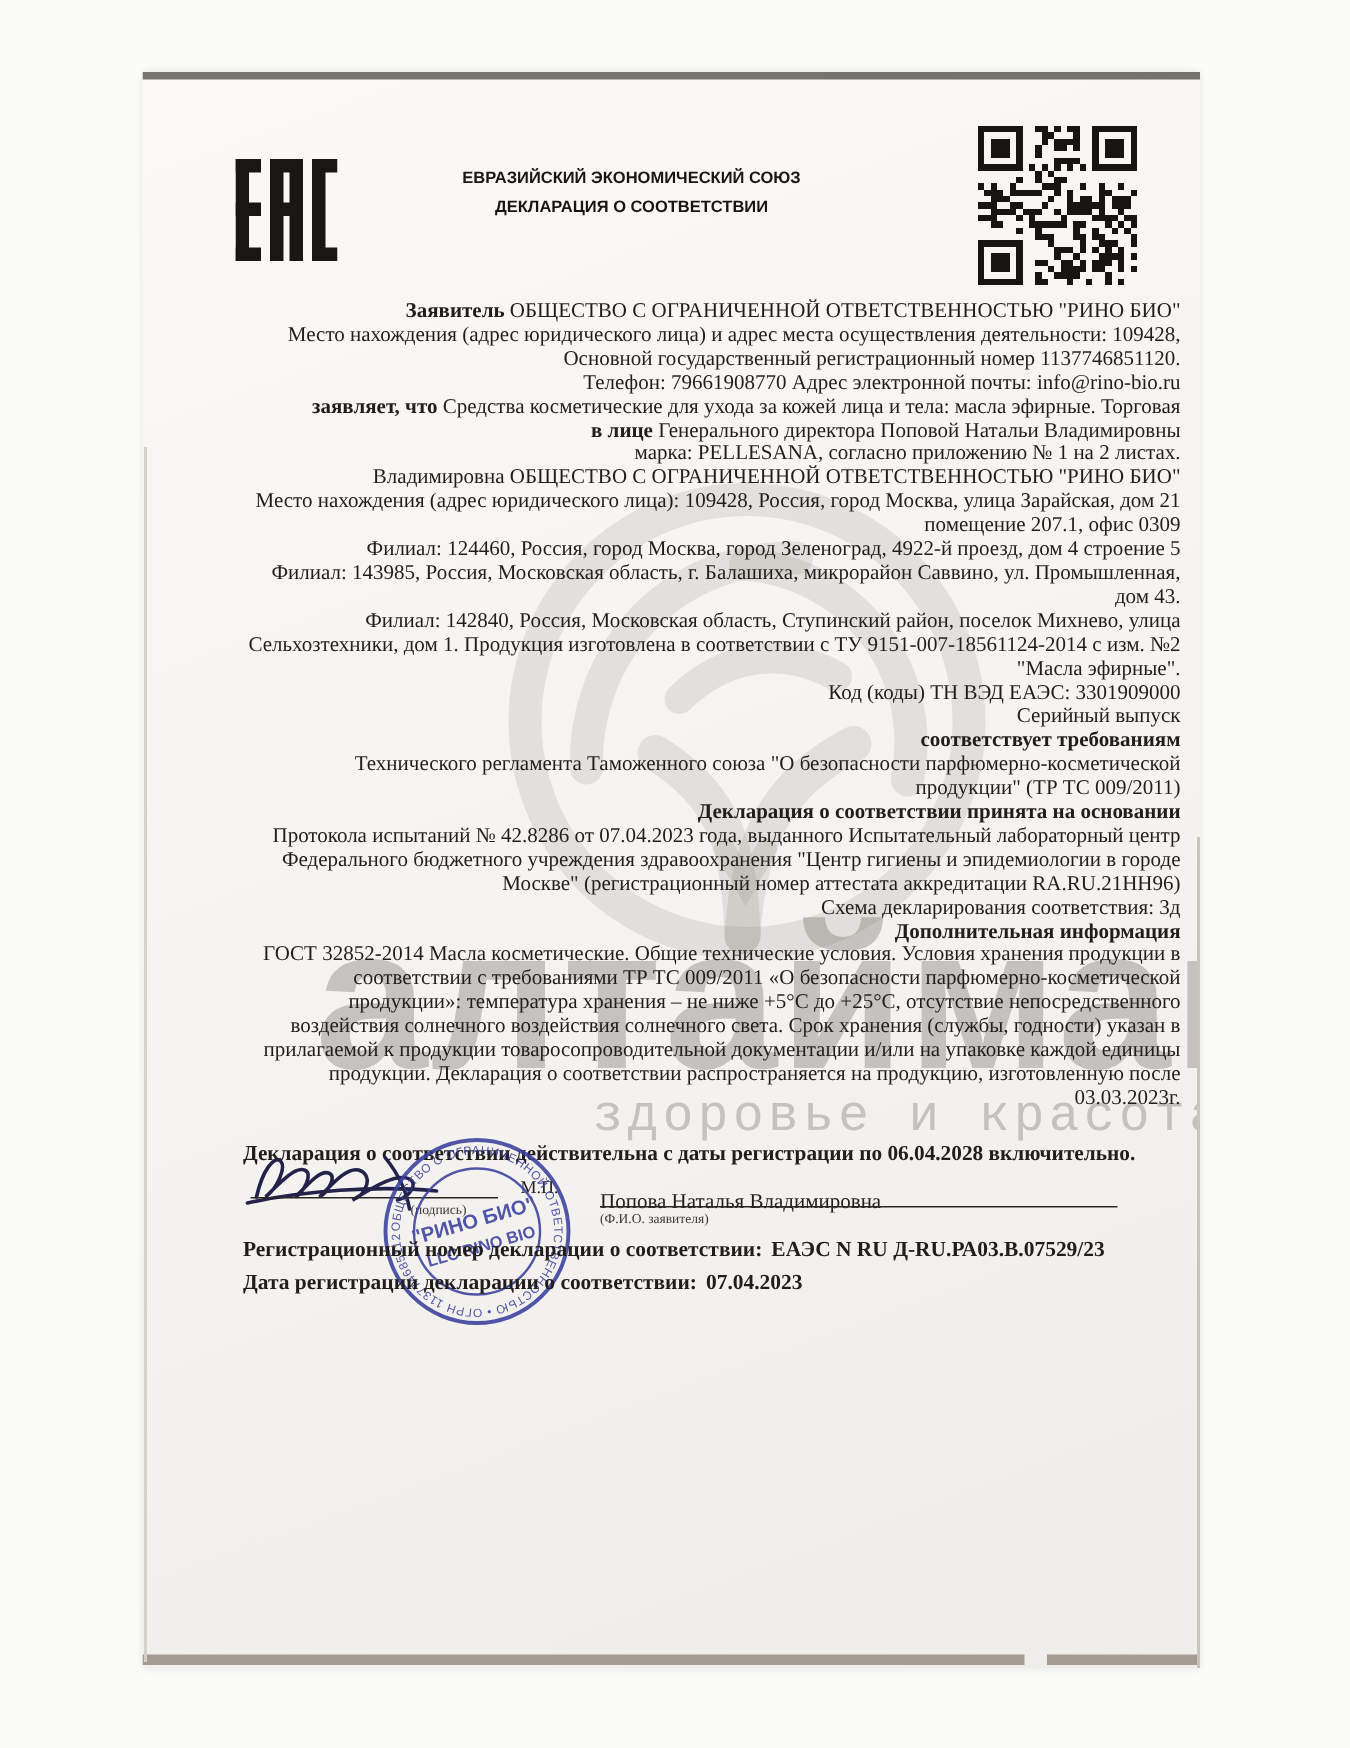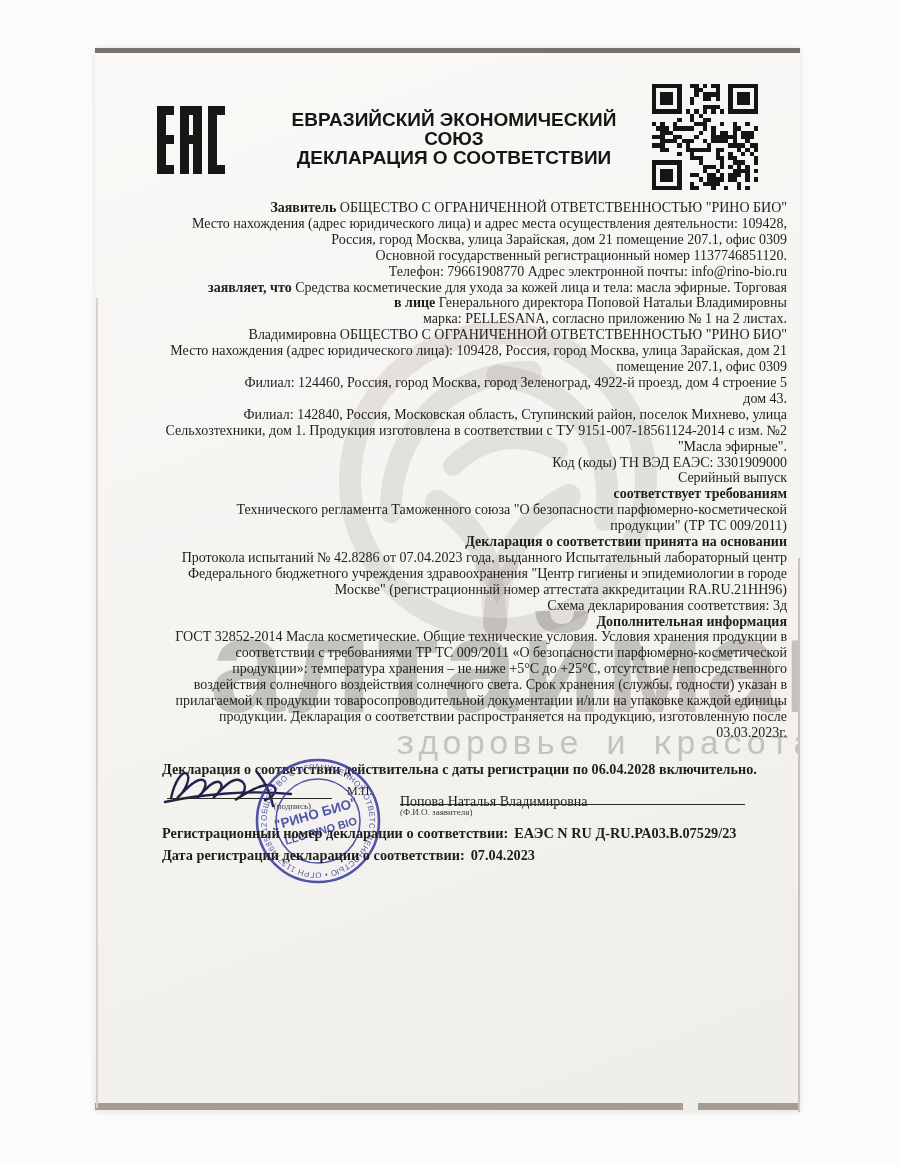--- a/index.html
+++ b/index.html
@@ -8,22 +8,22 @@
   .paper{position:absolute;left:95px;top:48px;width:705px;height:1064px;
          background:linear-gradient(160deg,#faf9f7 0%,#f5f3f0 55%,#efede9 100%);
          box-shadow:0 0 6px rgba(0,0,0,0.10);overflow:hidden;}
   .top-strip{position:absolute;left:0;top:0;width:100%;height:5px;background:#55504a;opacity:.8;}
   .bottom-strip{position:absolute;top:1055px;height:7px;background:#a59d93;}
   .edge-right{position:absolute;right:0;top:510px;width:2px;height:554px;background:#c9c4bd;}
   .edge-left{position:absolute;left:1px;top:250px;width:2px;height:810px;background:#d6d1ca;}
 
   
   .eac{position:absolute;left:62px;top:58px;}
-  .title{position:absolute;left:179px;top:62px;width:360px;text-align:center;
-         font-family:"Liberation Sans",sans-serif;font-weight:bold;font-size:19px;
+  .title{position:absolute;left:146px;top:62px;width:360px;text-align:center;
+         font-family:"Liberation Sans",sans-serif;font-weight:bold;font-size:11px;
          line-height:19px;color:#171614;}
   .qr{position:absolute;left:557px;top:36px;}
 
   
   .body-lines{position:absolute;left:67px;top:152px;width:625px;font-size:14px;line-height:15.9px;}
   .bline{white-space:nowrap;text-align:right;}
   .bline b{font-weight:bold;}
 
   .validity{position:absolute;left:67px;top:713px;font-size:14.2px;font-weight:bold;white-space:nowrap;}
 
@@ -374,30 +374,30 @@
       <rect x="10" y="24" width="1" height="1" fill="#161513"></rect>
       <rect x="14" y="24" width="1" height="1" fill="#161513"></rect>
       <rect x="17" y="24" width="1" height="1" fill="#161513"></rect>
       <rect x="20" y="24" width="1" height="1" fill="#161513"></rect>
       <rect x="22" y="24" width="1" height="1" fill="#161513"></rect>
     </svg>
 
   <div class="body-lines">
       <div class="bline"><b>Заявитель</b> ОБЩЕСТВО С ОГРАНИЧЕННОЙ ОТВЕТСТВЕННОСТЬЮ "РИНО БИО"</div>
       <div class="bline">Место нахождения (адрес юридического лица) и адрес места осуществления деятельности: 109428,</div>
-      <div class="bline">Россия, город Москва, улица Зарайская, дом 21 помещение 207.1, офис 0309</div>
       <div class="bline">Основной государственный регистрационный номер 1137746851120.</div>
       <div class="bline">Телефон: 79661908770 Адрес электронной почты: info@rino-bio.ru</div>
       <div class="bline"><b>заявляет, что</b> Средства косметические для ухода за кожей лица и тела: масла эфирные. Торговая</div>
       <div class="bline"><b>в лице</b> Генерального директора Поповой Натальи Владимировны</div>
       <div class="bline">марка: PELLESANA, согласно приложению № 1 на 2 листах.</div>
       <div class="bline">Владимировна ОБЩЕСТВО С ОГРАНИЧЕННОЙ ОТВЕТСТВЕННОСТЬЮ "РИНО БИО"</div>
       <div class="bline">Место нахождения (адрес юридического лица): 109428, Россия, город Москва, улица Зарайская, дом 21</div>
       <div class="bline">помещение 207.1, офис 0309</div>
       <div class="bline">Филиал: 124460, Россия, город Москва, город Зеленоград, 4922-й проезд, дом 4 строение 5</div>
+      <div class="bline">Филиал: 143985, Россия, Московская область, г. Балашиха, микрорайон Саввино, ул. Промышленная,</div>
       <div class="bline">дом 43.</div>
       <div class="bline">Филиал: 142840, Россия, Московская область, Ступинский район, поселок Михнево, улица</div>
       <div class="bline">Сельхозтехники, дом 1. Продукция изготовлена в соответствии с ТУ 9151-007-18561124-2014 с изм. №2</div>
       <div class="bline">"Масла эфирные".</div>
       <div class="bline">Код (коды) ТН ВЭД ЕАЭС: 3301909000</div>
       <div class="bline">Серийный выпуск</div>
       <div class="bline"><b>соответствует требованиям</b></div>
       <div class="bline">Технического регламента Таможенного союза "О безопасности парфюмерно-косметической</div>
       <div class="bline">продукции" (ТР ТС 009/2011)</div>
       <div class="bline"><b>Декларация о соответствии принята на основании</b></div>

